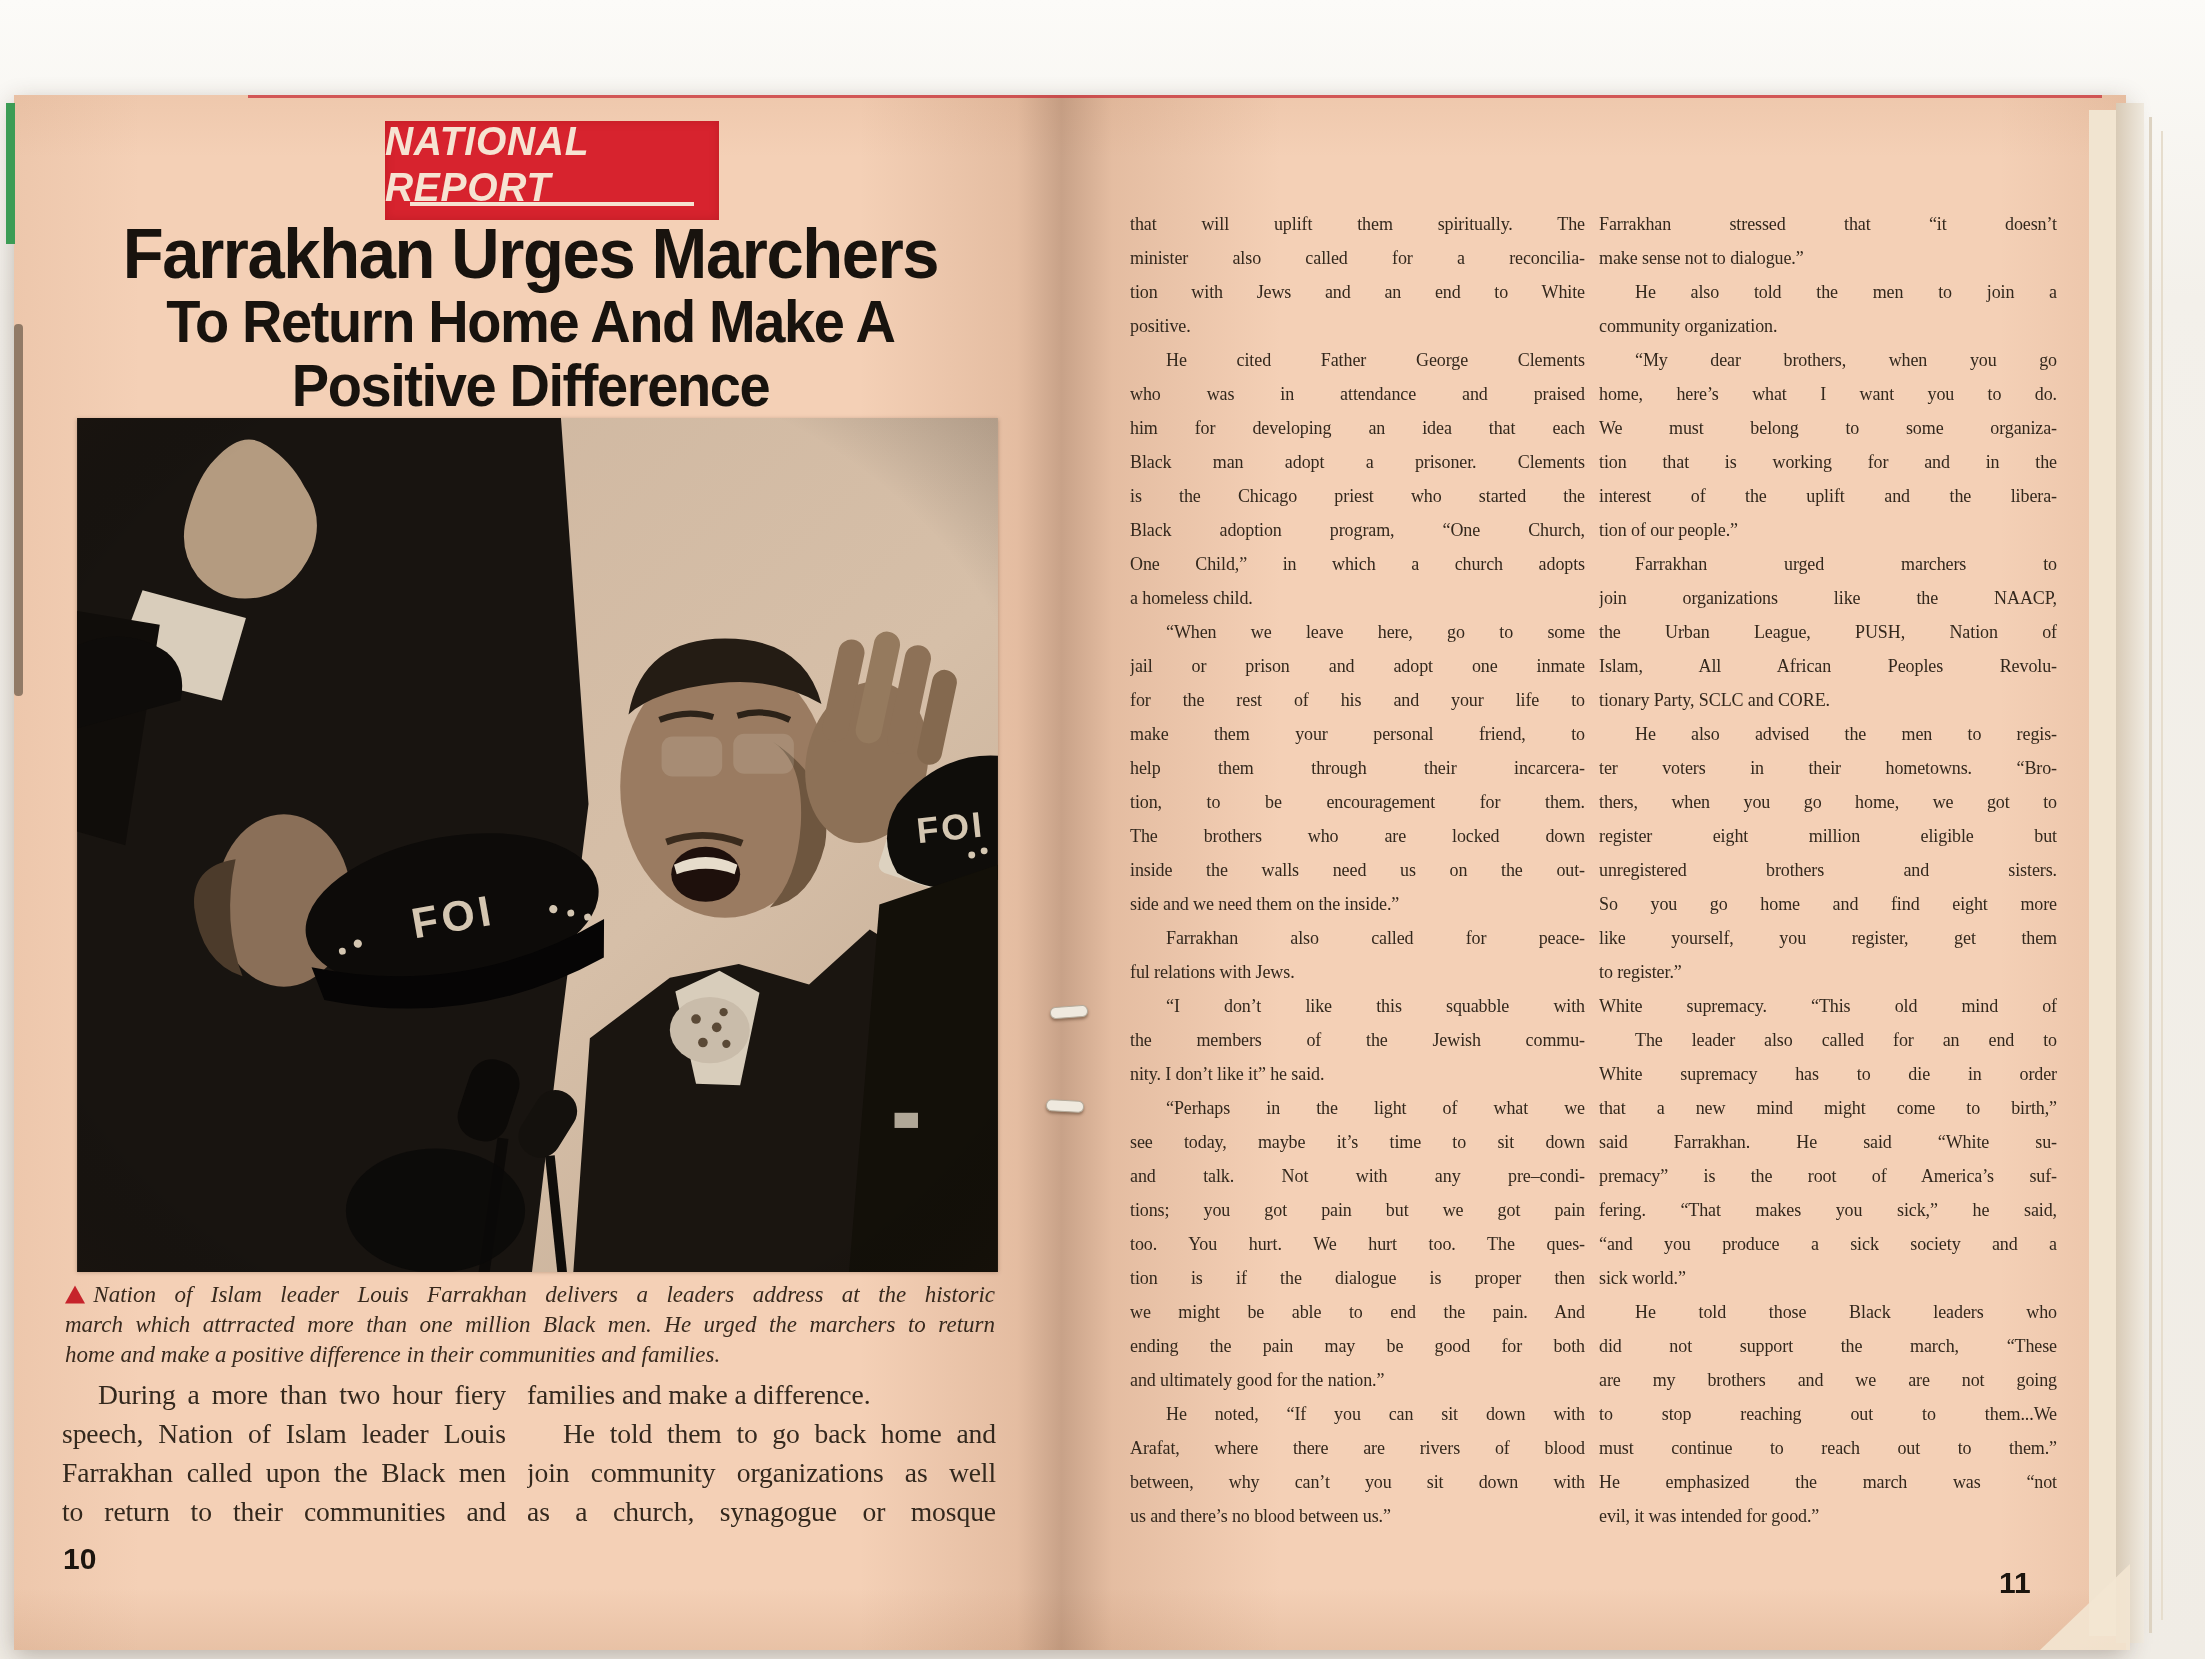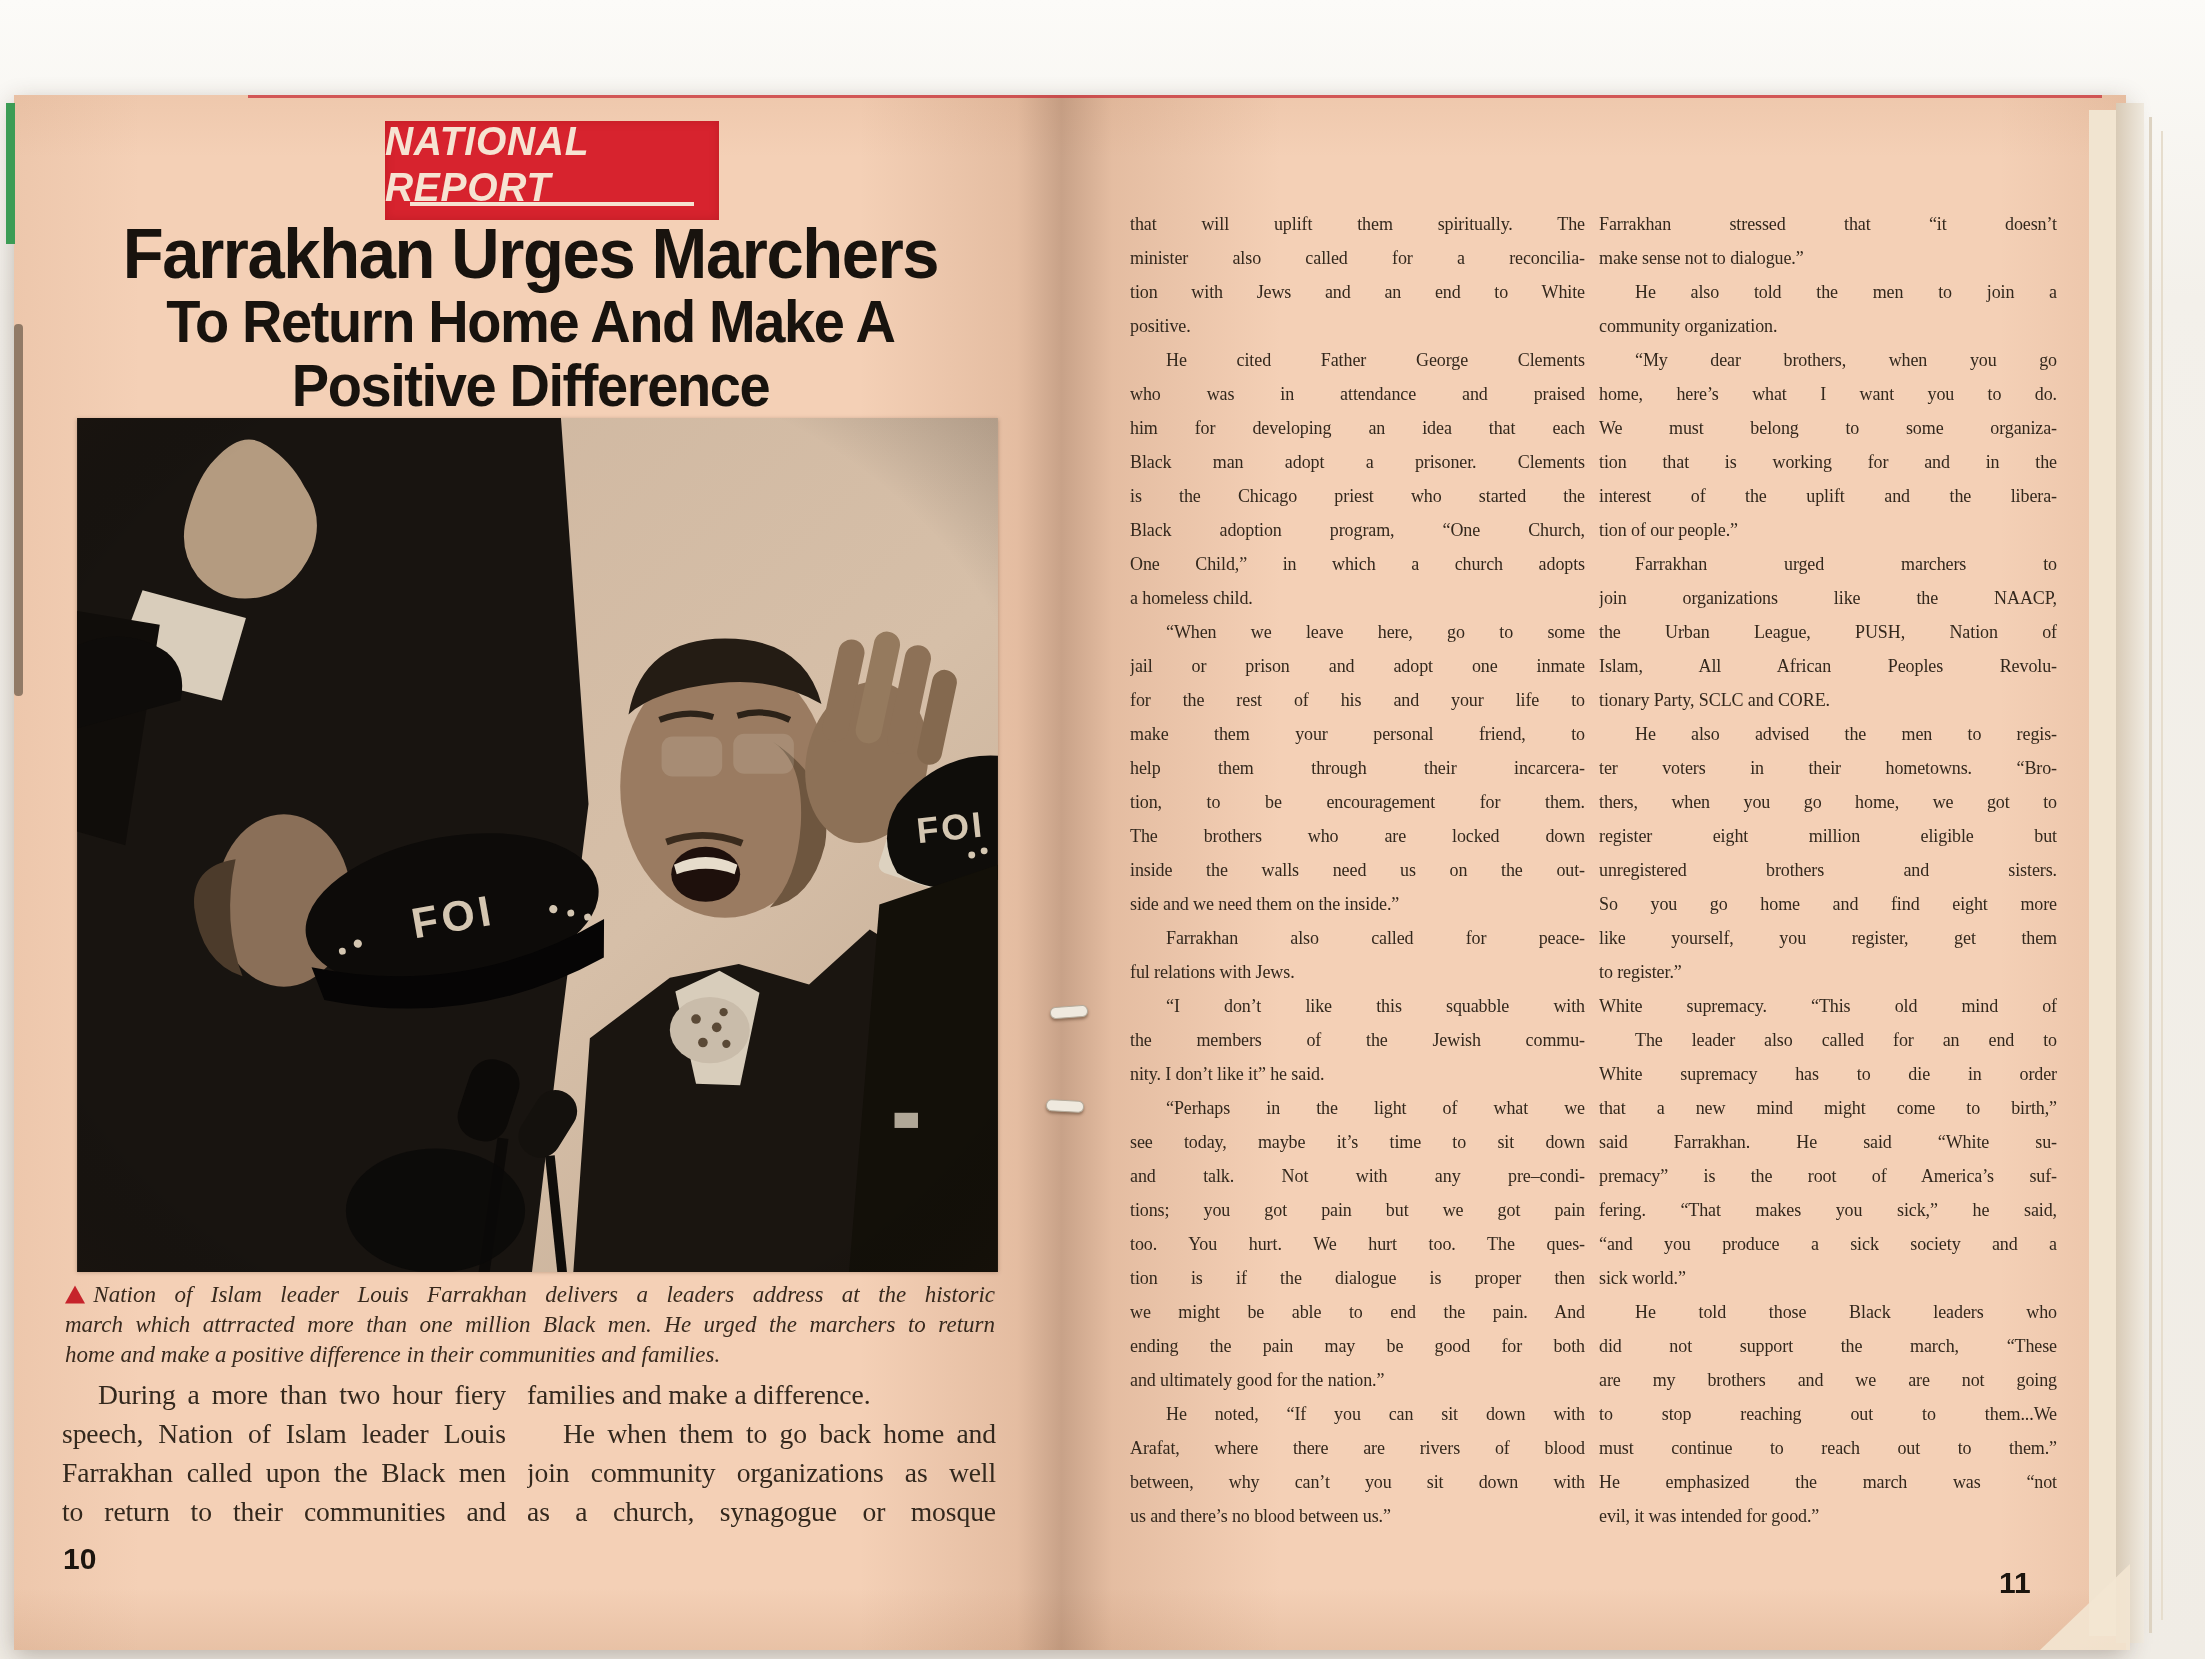--- a/index.html
+++ b/index.html
@@ -214,21 +214,21 @@
 </div>
 
 <div class="abs bodycol lcol lcol1">
     <div class="bline ind">During a more than two hour fiery</div>
     <div class="bline">speech, Nation of Islam leader Louis</div>
     <div class="bline">Farrakhan called upon the Black men</div>
     <div class="bline">to return to their communities and</div>
   </div>
 <div class="abs bodycol lcol lcol2">
     <div class="bline end">families and make a difference.</div>
-    <div class="bline ind">He when them to go back home and</div>
+    <div class="bline ind">He told them to go back home and</div>
     <div class="bline">join community organizations as well</div>
     <div class="bline">as a church, synagogue or mosque</div>
   </div>
 <div class="abs pagenum pn10">10</div>
 
 <div class="abs bodycol rcol rcol1">
     <div class="bline">that will uplift them spiritually. The</div>
     <div class="bline">minister also called for a reconcilia-</div>
     <div class="bline">tion with Jews and an end to White</div>
     <div class="bline end">positive.</div>

